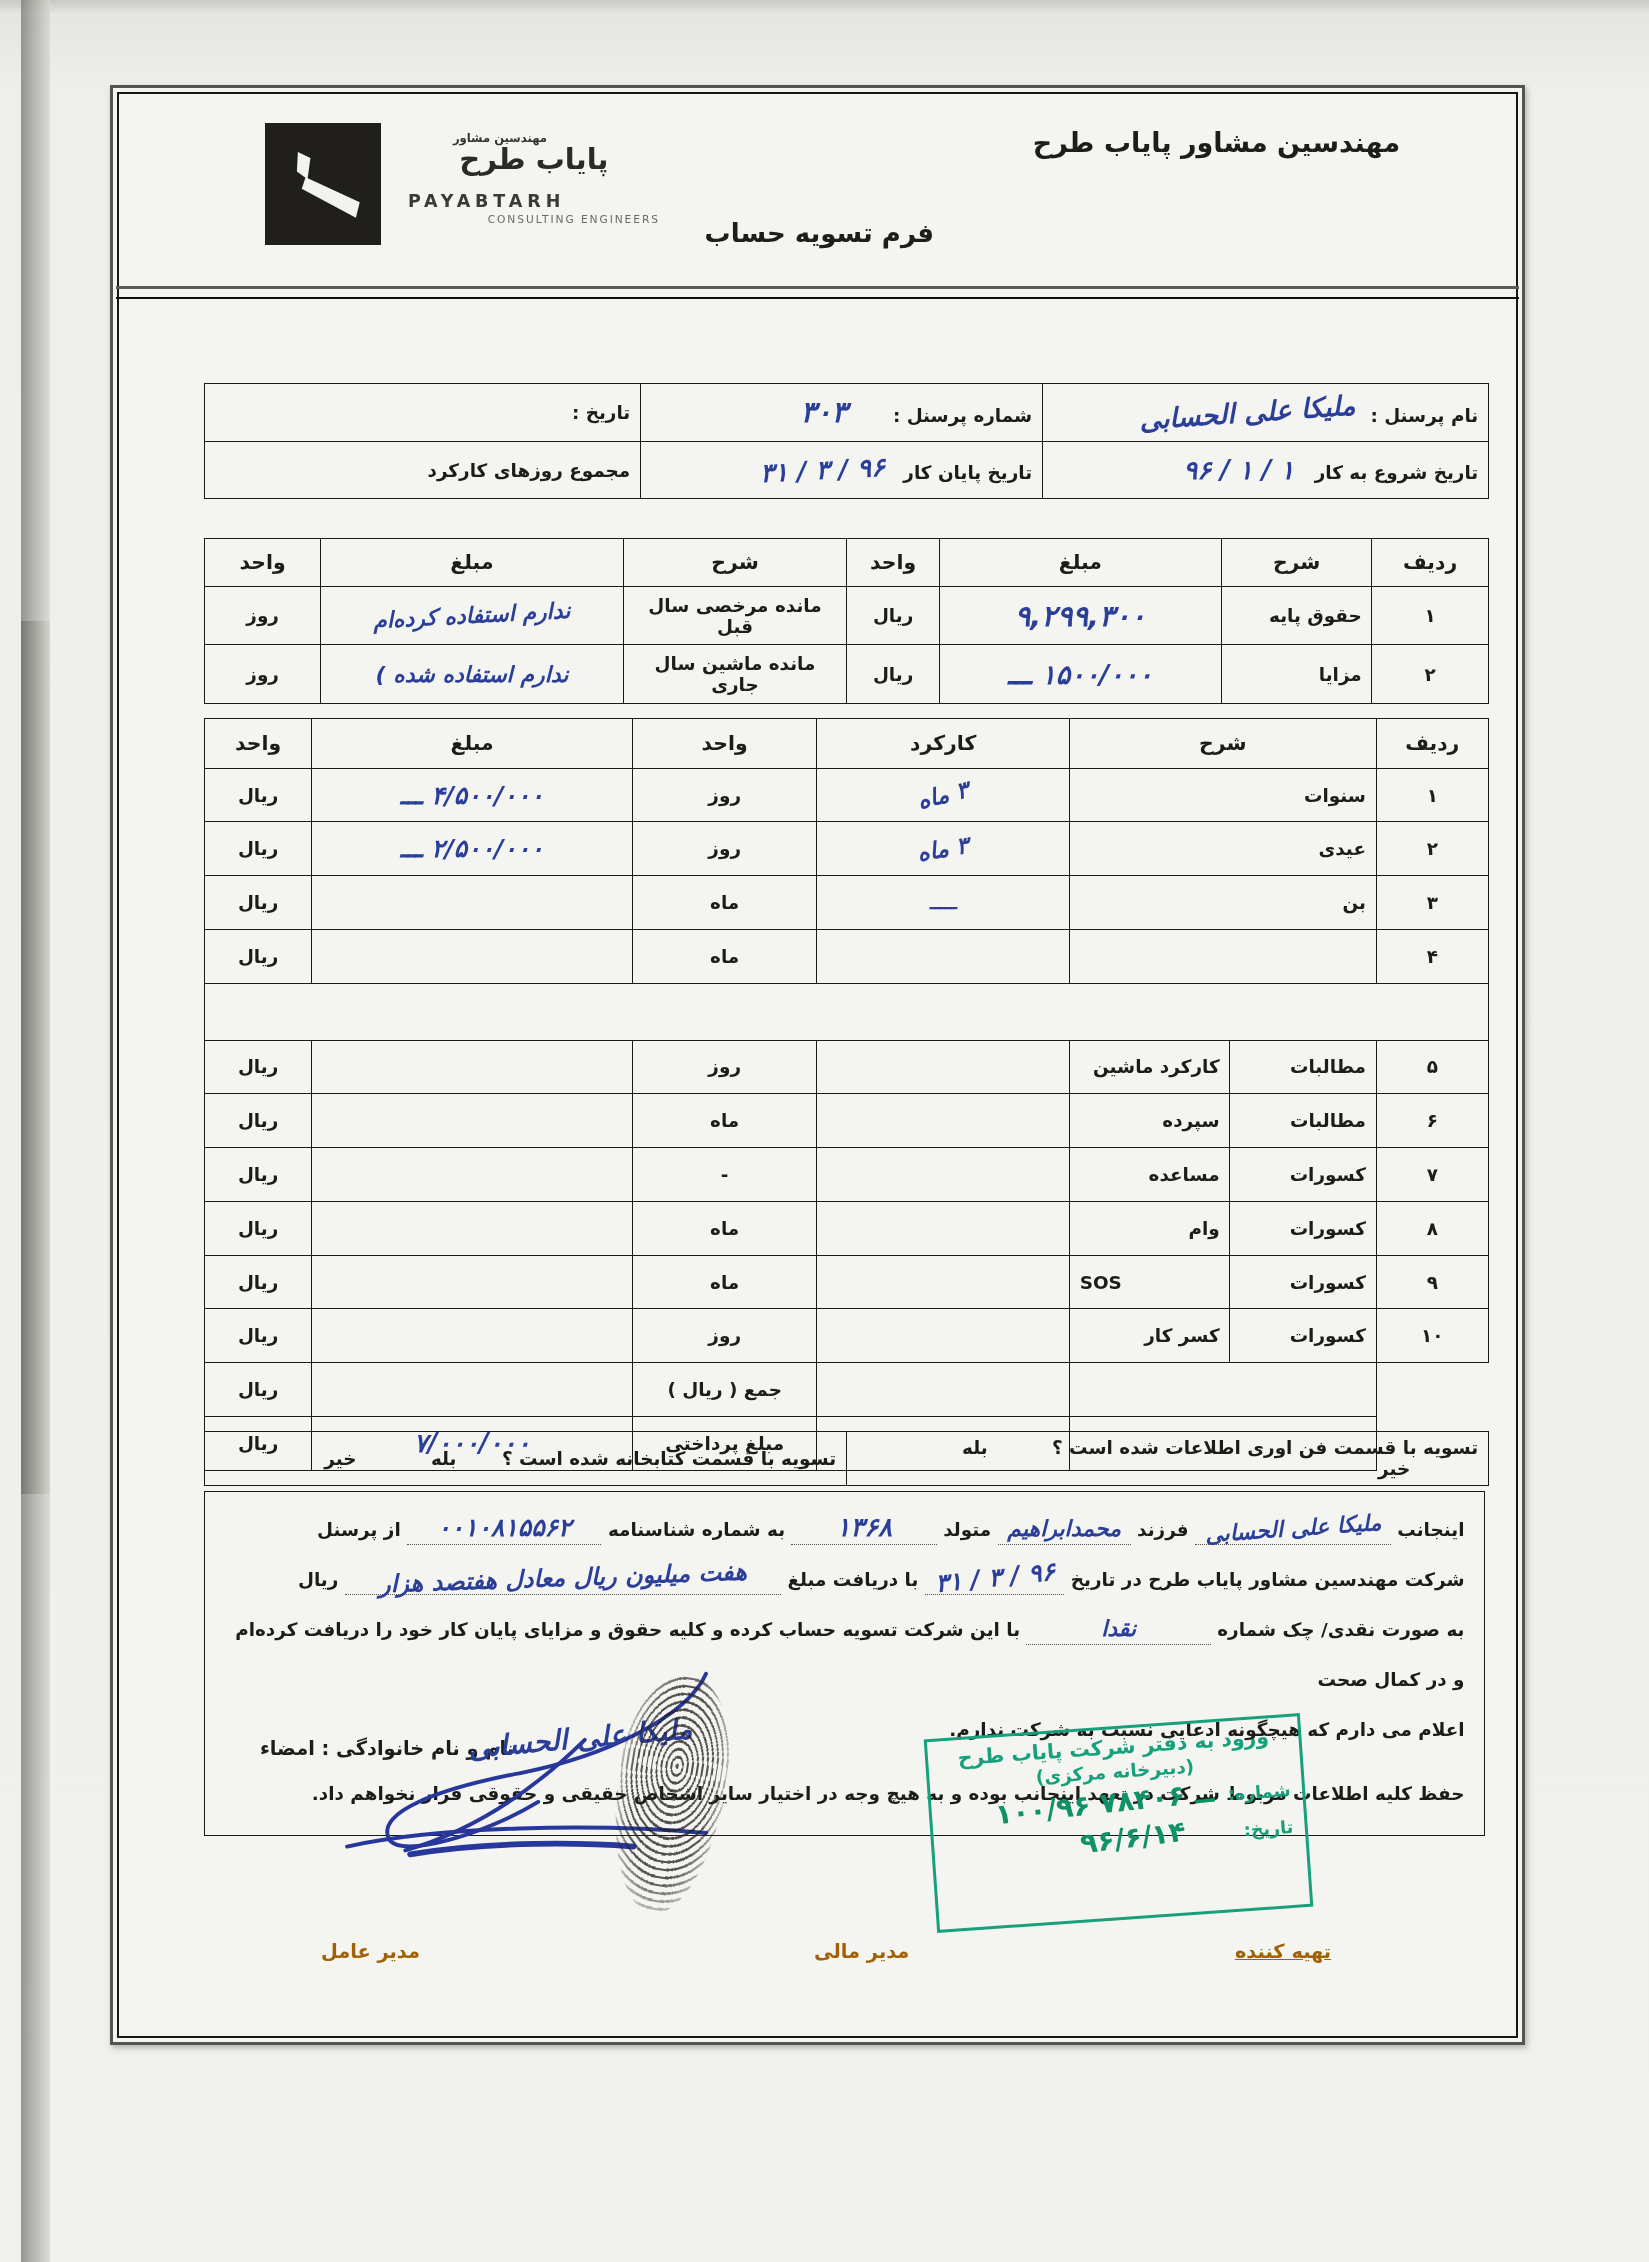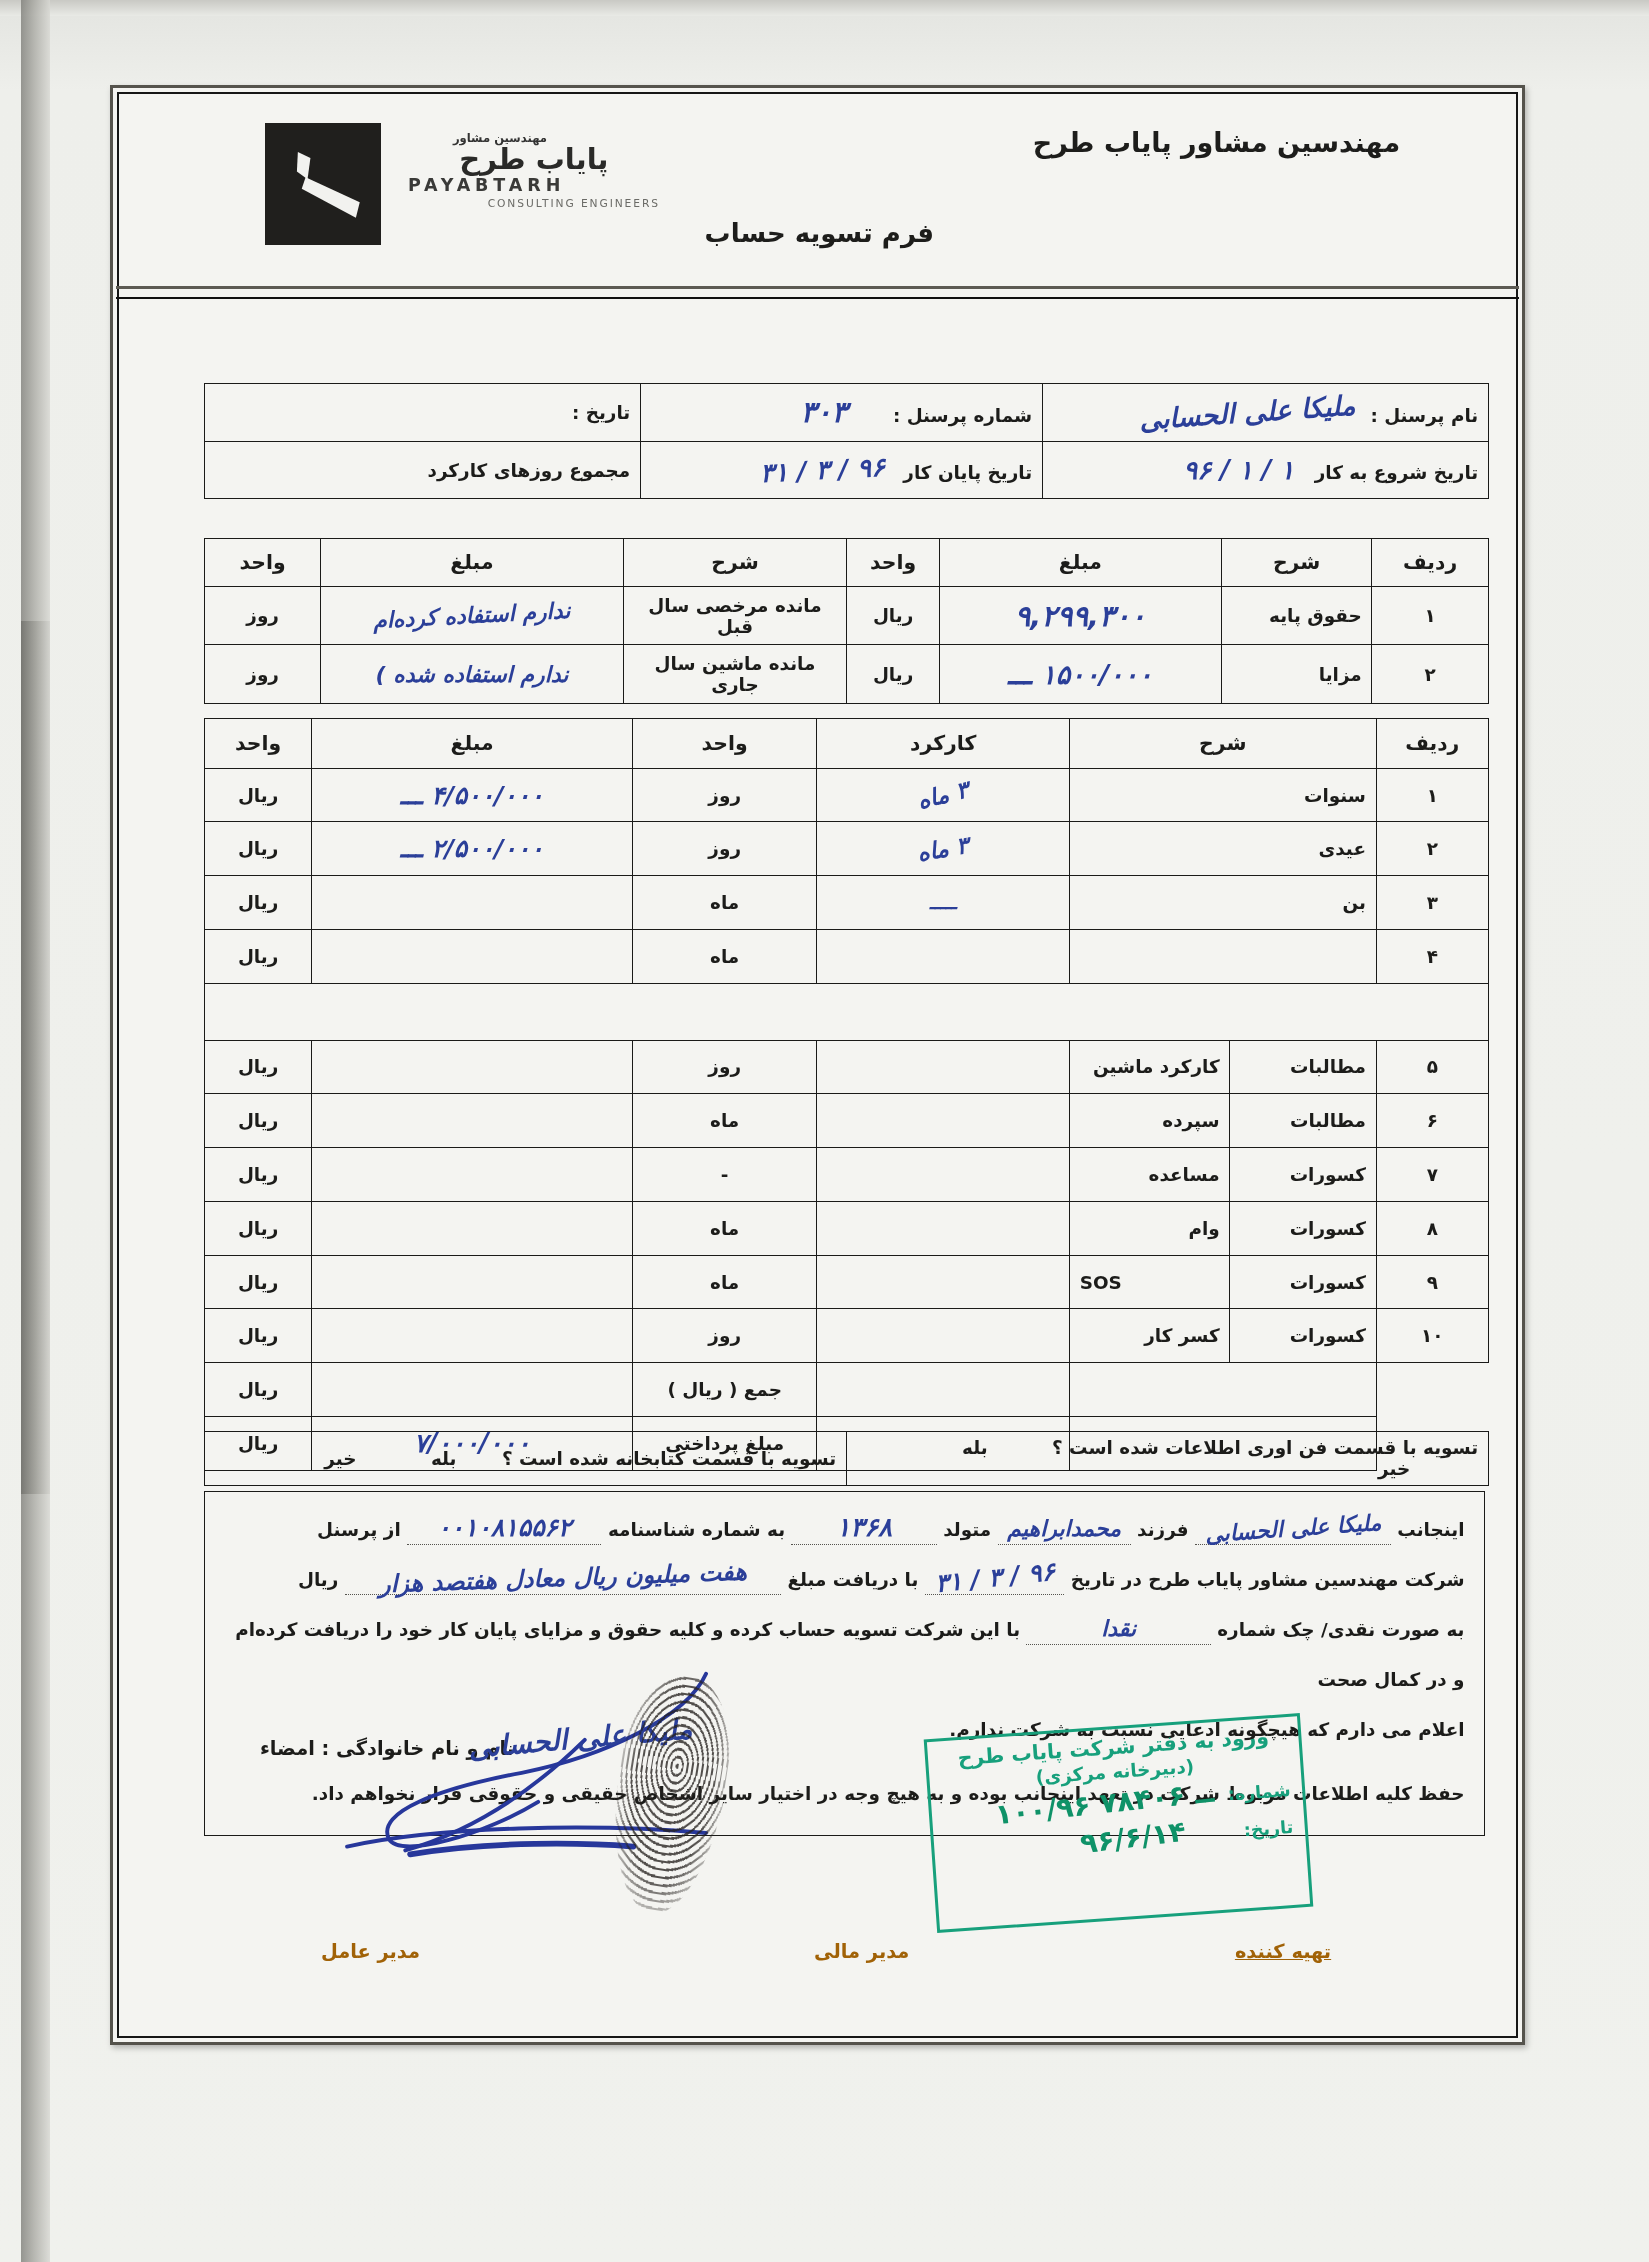--- a/index.html
+++ b/index.html
@@ -14,21 +14,21 @@
 
   .frame{position:absolute;left:110px;top:85px;width:1409px;height:1954px;
     border:3.9px solid #55534c;background:#f4f4f1;box-shadow:1.9px 2.9px 5.8px rgba(0,0,0,.25);}
   .frame-inner{position:absolute;inset:3.9px;border:2.9px solid #161616;}
 
   
   .logo-box{position:absolute;left:146px;top:29px;width:116px;height:122px;background:#201f1d;}
   .logo-text{position:absolute;left:289px;top:37px;width:252px;text-align:center;}
   .logo-fa-small{font-size:11.6px;font-weight:bold;color:#333;display:block;text-align:left;padding-left:45px;}
   .logo-fa-name{font-size:29px;font-weight:bold;color:#2a2a28;display:block;line-height:29px;}
-  .logo-en{font-size:17.5px;font-weight:bold;letter-spacing:4.9px;color:#3a3a38;display:block;text-align:left;margin-top:1px;}
+  .logo-en{font-size:17.5px;font-weight:bold;letter-spacing:4.9px;color:#3a3a38;display:block;text-align:left;margin-top:17px;}
   .logo-en-sub{font-size:10.7px;letter-spacing:1.9px;color:#6b6b67;display:block;text-align:right;padding-left:39px;margin-top:1.9px;}
   .title-1{position:absolute;top:33px;right:116px;font-size:27px;font-weight:bold;color:#1d1d1b;}
   .title-2{position:absolute;top:124px;right:582px;font-size:26px;font-weight:bold;color:#1d1d1b;}
   .header-sep{position:absolute;top:192px;left:-2.9px;right:-2.9px;height:7.8px;
     border-top:3.9px solid #5c5a53;border-bottom:2.9px solid #101010;}
 
   
   table{border-collapse:collapse;table-layout:fixed;}
   td,th{border:1.9px solid #1a1a18;padding:1.9px 9.7px;color:#1c1c1a;overflow:visible;}
   th{font-size:20.4px;font-weight:bold;text-align:center;}

